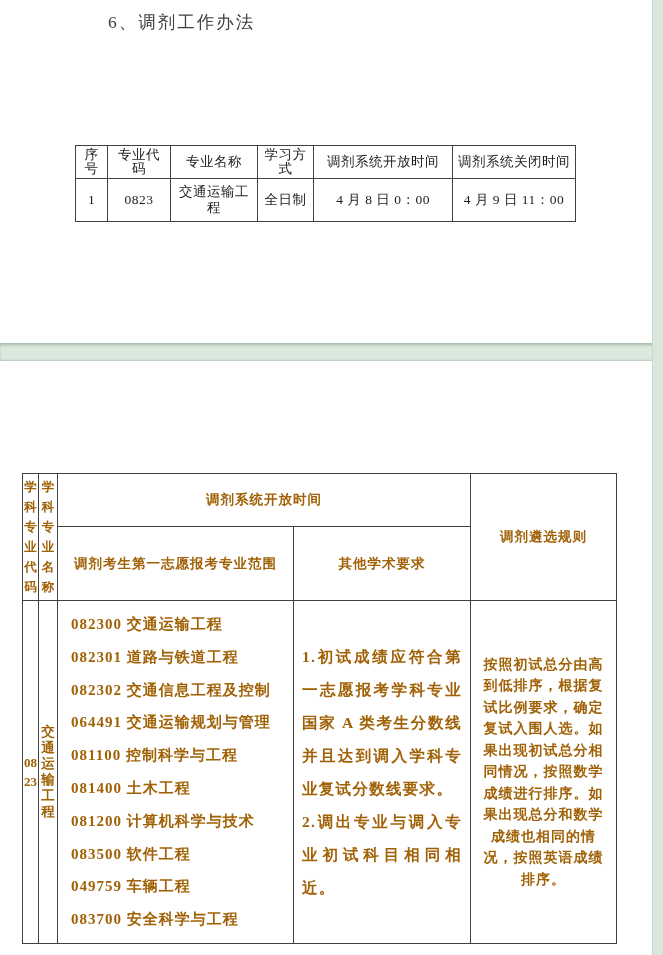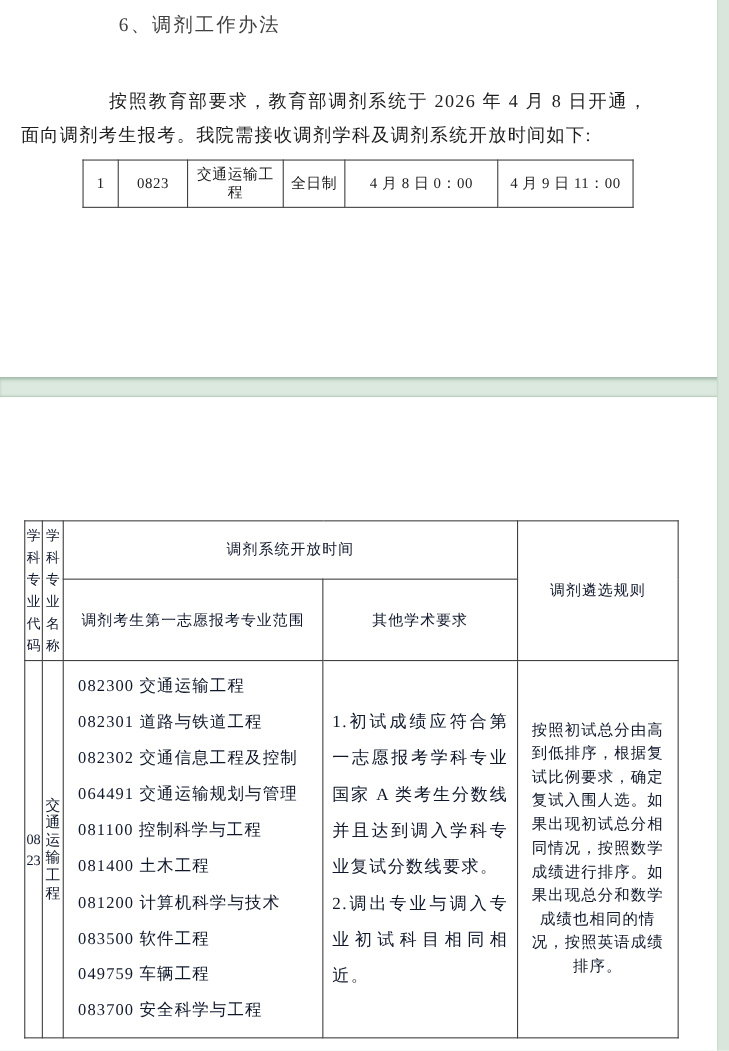--- a/index.html
+++ b/index.html
@@ -36,53 +36,60 @@
     font-size:13.5px;letter-spacing:.5px;padding:1px 3px;overflow:hidden;
   }
   #t1 th{height:30px;line-height:14.5px;word-break:break-all;}
   #t1 th.pad4{padding:1px 4px;}
   #t1 td{height:40px;line-height:16px;word-break:break-all;}
   #t1 td.nowrap{white-space:nowrap;word-break:keep-all;}
   
   .h-sub2{position:absolute;left:114px;top:86px;font-size:16.5px;letter-spacing:1.5px;white-space:nowrap;}
   #t2{position:absolute;left:22px;top:112px;width:594px;}
   #t2 th,#t2 td{
-    border:1.8px solid #414141;font-weight:400;text-align:center;
-    vertical-align:middle;color:#0f172a;overflow:hidden;padding:0;
+    border:1.8px solid #414141;font-weight:700;text-align:center;
+    vertical-align:middle;color:#a16207;overflow:hidden;padding:0;
   }
   #t2 .vhead{font-size:12.5px;line-height:20px;word-break:break-all;padding:2px 0;}
   #t2 .cond-head{font-size:13.5px;letter-spacing:1px;height:52px;}
   #t2 .sub-head{font-size:13.5px;letter-spacing:1px;height:73px;}
   #t2 .rules-head{font-size:13.5px;letter-spacing:1px;}
   #t2 .vcode{font-size:13px;line-height:19px;word-break:break-all;}
   #t2 .vname{font-size:13.5px;line-height:16px;word-break:break-all;}
   #t2 .scope-cell{text-align:left;padding:4px 4px 4px 13px;}
   .scope-item{font-size:15px;letter-spacing:1px;line-height:32.8px;white-space:nowrap;}
   #t2 .academic-cell{text-align:left;padding:0 8px;}
   .academic-item{font-size:15.5px;letter-spacing:1.3px;line-height:33px;text-align:justify;}
   #t2 .rules-cell{padding:0 11px;}
   .rules-text{font-size:14px;letter-spacing:1px;line-height:21.5px;text-align:center;}
 </style>
 </head>
 <body>
 
 <div class="page" id="page1">
   <div class="h-sec">6、调剂工作办法</div>
-  <div class="intro">按照教育部要求，教育部调剂系统于 2026 年 4 月 8 日开通，面向调剂考生报考。我院需接收调剂学科及调剂系统开放时间如下:</div>
 
   <table id="t1">
     <colgroup>
       <col style="width:32px">
         <col style="width:63px">
         <col style="width:87px">
       <col style="width:56px">
         <col style="width:139px">
         <col style="width:123px">
     </colgroup>
     <tbody>
+        <tr>
+      <th>序号</th>
+      <th class="pad4">专业代码</th>
+      <th>专业名称</th>
+      <th>学习方式</th>
+      <th>调剂系统开放时间</th>
+      <th>调剂系统关闭时间</th>
+    </tr>
     <tr>
       <td>1</td>
       <td>0823</td>
       <td>交通运输工程</td>
       <td>全日制</td>
       <td class="nowrap">4 月 8 日 0：00</td>
       <td class="nowrap">4 月 9 日 11：00</td>
     </tr>
   </tbody>
     </table>

